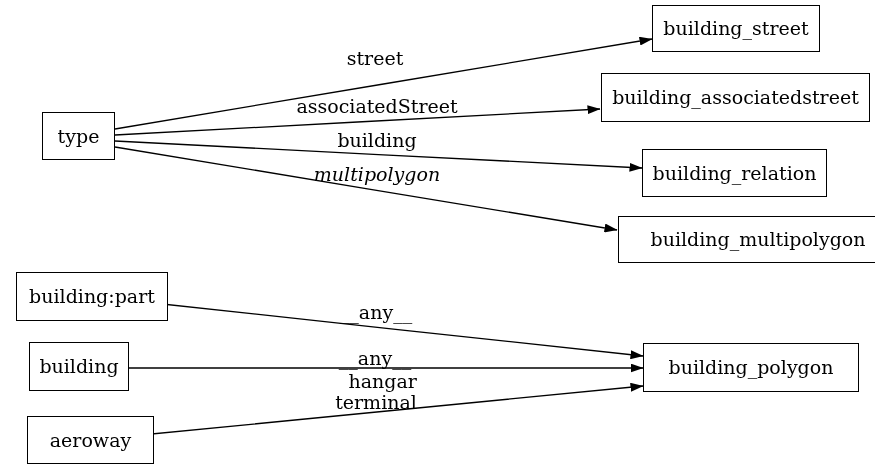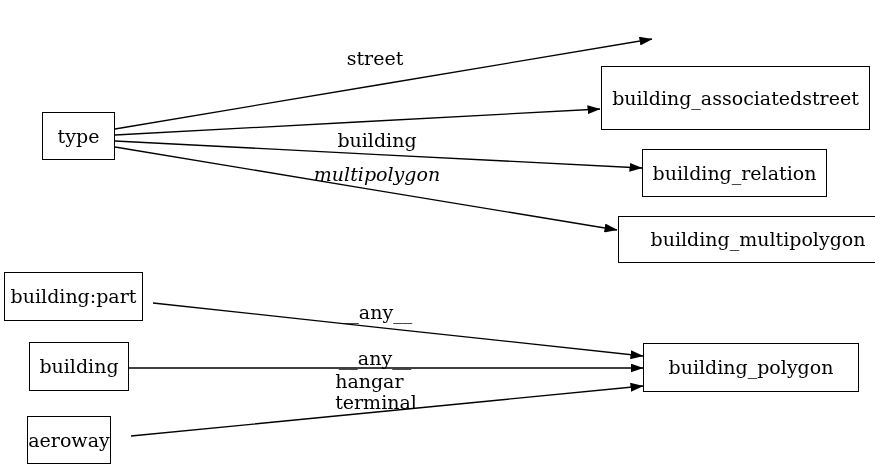--- a/index.html
+++ b/index.html
@@ -38,21 +38,21 @@
     align-items: center;
     justify-content: center;
     white-space: nowrap;
     line-height: 1;
   }
   .edge-label {
     position: absolute;
     transform: translate(-50%, -50%);
     white-space: nowrap;
     line-height: 1;
-    text-align: left;
+    text-align: right;
     background: transparent;
   }
   .edge-label .line {
     display: block;
     line-height: 21px;
   }
 </style>
 </head>
 <body>
 
@@ -68,37 +68,39 @@
     <path class="edge" d="M115,135 C236,128.5 479,115.5 600,109" marker-end="url(#arrow)"></path>
     <path class="edge" d="M115,141 C247,147.8 510,161.3 642,168" marker-end="url(#arrow)"></path>
     <path class="edge" d="M115,147 C240.5,167.8 491.5,209.3 617,230" marker-end="url(#arrow)"></path>
     <path class="edge" d="M153,303 C275.5,316.3 520.5,342.8 643,356" marker-end="url(#arrow)"></path>
     <path class="edge" d="M129,368 L643,368" marker-end="url(#arrow)"></path>
     <path class="edge" d="M131,436 C259,423.5 515,398.5 643,386" marker-end="url(#arrow)"></path>
   </svg>
 
   <div class="node" style="left:42px; top:112px; width:73px; height:48px;">type</div>
 
+  <div class="node" style="left:652px; top:5px; width:168px; height:47px;">building_street</div>
 
-  <div class="node" style="left:601px; top:66px; width:269px; height:64px;">building_associatedstreet</div>
+  <div class="node" style="left:601px; top:73px; width:269px; height:49px;">building_associatedstreet</div>
 
   <div class="node" style="left:642px; top:149px; width:185px; height:48px;">building_relation</div>
 
   <div class="node" style="left:618px; top:216px; width:280px; height:47px;">building_multipolygon</div>
 
-  <div class="node" style="left:4px; top:272px; width:139px; height:49px;">building:part</div>
+  <div class="node" style="left:16px; top:272px; width:152px; height:49px;">building:part</div>
 
   <div class="node" style="left:29px; top:342px; width:100px; height:49px;">building</div>
 
-  <div class="node" style="left:27px; top:416px; width:84px; height:48px;">aeroway</div>
+  <div class="node" style="left:27px; top:416px; width:127px; height:48px;">aeroway</div>
 
   <div class="node" style="left:643px; top:343px; width:216px; height:49px;">building_polygon</div>
 
   <div class="edge-label" style="left:375px; top:58px;">street</div>
 
+  <div class="edge-label" style="left:377px; top:106px;">associatedStreet</div>
 
   <div class="edge-label" style="left:377px; top:140px;">building</div>
 
   <div class="edge-label" style="left:377px; top:174px;font-style:italic;">multipolygon</div>
 
   <div class="edge-label" style="left:376px; top:312px;">__any__</div>
 
   <div class="edge-label" style="left:375px; top:358px;">__any__</div>
 
   <div class="edge-label" style="left:376px; top:392px;">

